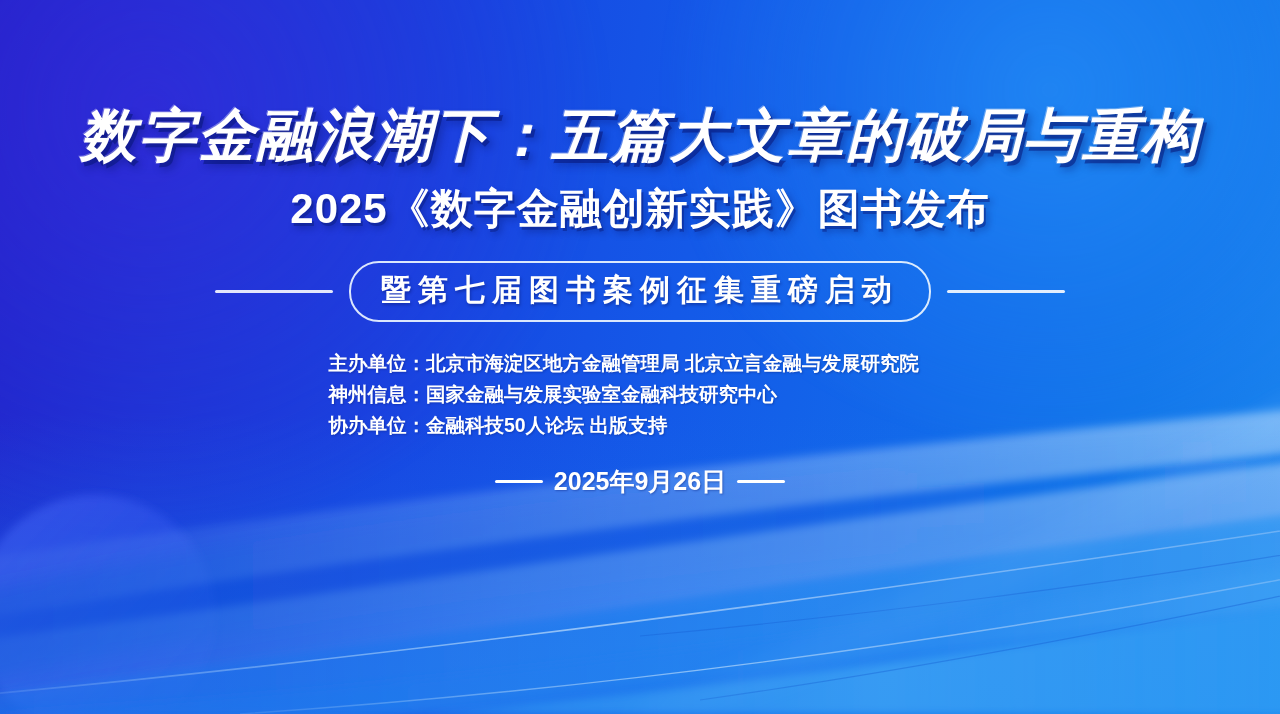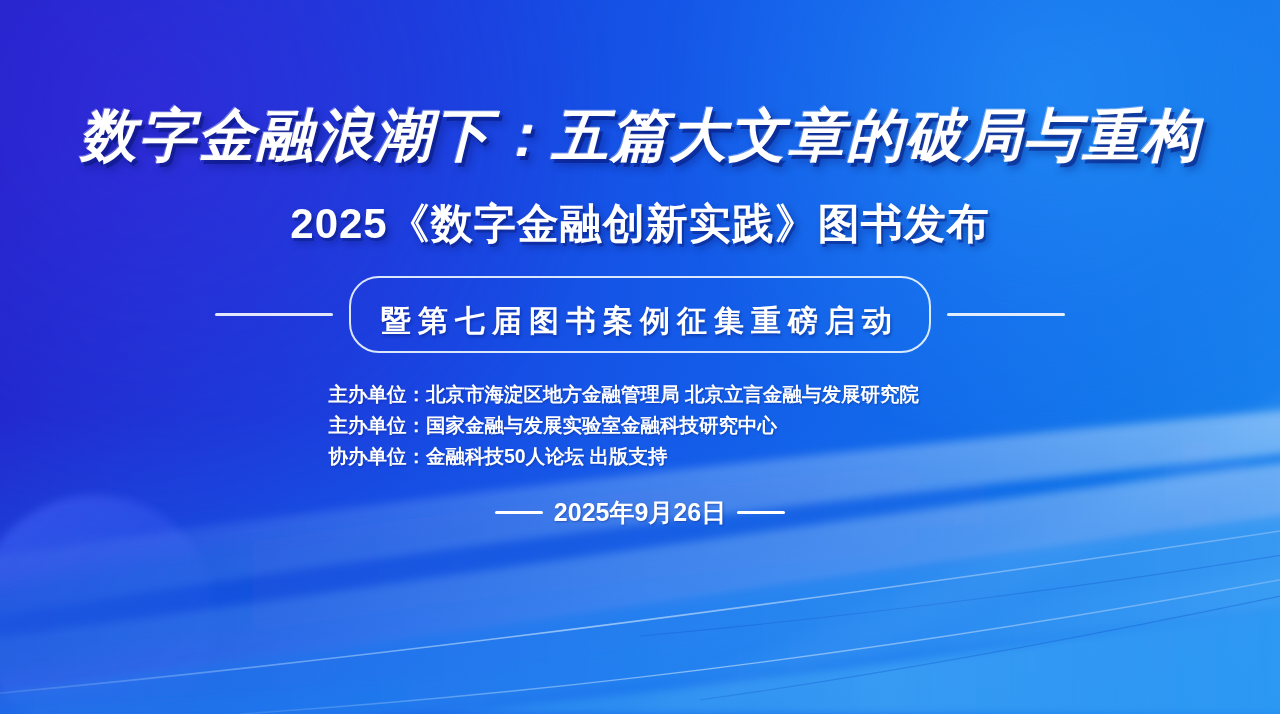--- a/index.html
+++ b/index.html
@@ -96,21 +96,21 @@
     color: #ffffff;
     white-space: nowrap;
     line-height: 1.12;
     text-shadow:
        3px 4px 0px rgba(8,22,120,0.55),
        5px 6px 8px rgba(6,18,100,0.45),
       -1px -1px 0px rgba(255,255,255,0.35);
   }
 
   .sub-title {
-    margin-top: 28px;
+    margin-top: 13px;
     font-weight: 700;
     font-size: 42px;
     letter-spacing: 1px;
     color: #ffffff;
     white-space: nowrap;
     text-shadow:
        2px 3px 0px rgba(10,30,130,0.50),
        4px 5px 7px rgba(6,18,100,0.38);
   }
 
@@ -124,21 +124,21 @@
   }
   .rule {
     width: 118px;
     height: 3px;
     background: rgba(255,255,255,0.88);
     border-radius: 2px;
   }
   .pill {
     border: 2.5px solid rgba(235,245,255,0.92);
     border-radius: 30px;
-    padding: 23px 30px 9px 30px;
+    padding: 7px 30px 9px 30px;
     font-weight: 700;
     font-size: 30px;
     letter-spacing: 7px;
     color: #ffffff;
     white-space: nowrap;
     text-shadow: 1px 2px 3px rgba(8,24,110,0.45);
   }
   .pill-text { padding-right: 0px; }
 
   .orgs {
@@ -274,21 +274,21 @@
     <div class="pill-row">
       <span class="rule"></span>
       <span class="pill">
         <span class="pill-text">暨第七届图书案例征集重磅启动</span>
       </span>
       <span class="rule"></span>
     </div>
 
     <div class="orgs">
       <div class="org-line">主办单位：北京市海淀区地方金融管理局  北京立言金融与发展研究院</div>
-      <div class="org-line">主办单位：国家金融与发展实验室金融科技研究中心</div>
+      <div class="org-line">神州信息：国家金融与发展实验室金融科技研究中心</div>
       <div class="org-line">协办单位：金融科技50人论坛  出版支持</div>
     </div>
 
     <div class="date-row">
       <span class="date-rule"></span>
       <span class="date-text">2025年9月26日</span>
       <span class="date-rule"></span>
     </div>
 
   </div>

